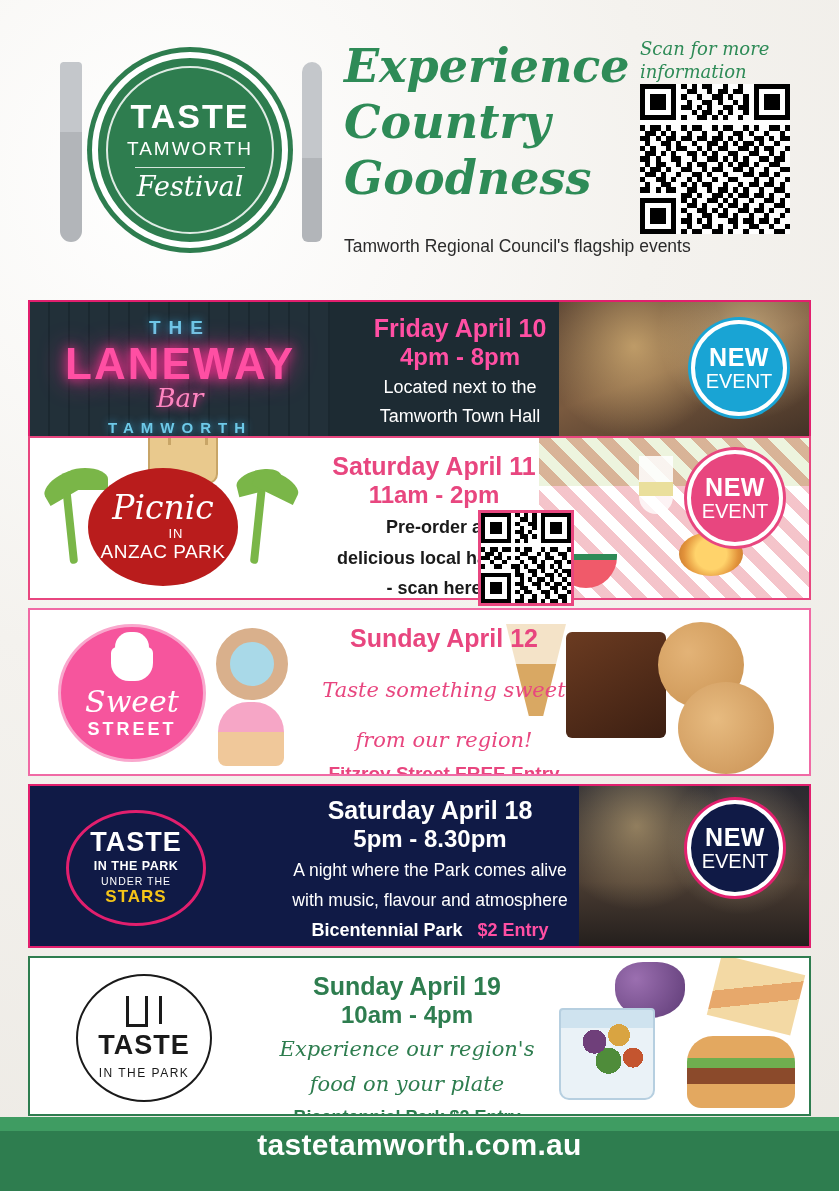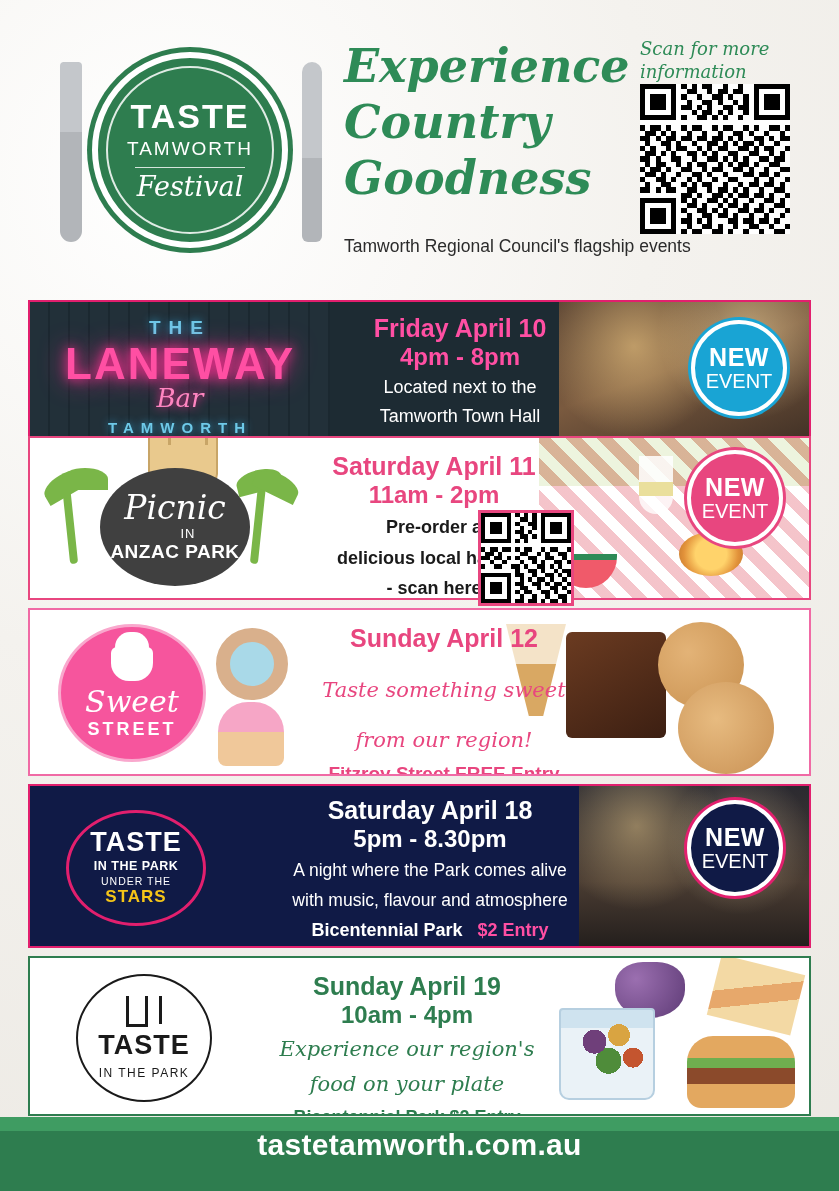--- a/index.html
+++ b/index.html
@@ -116,28 +116,28 @@
   .p1 .evt-title { color: #ff4fa3; font-size: 25px; }
   .p1 .evt-time { color: #ff4fa3; font-size: 24px; }
   .p1 .evt-desc { color: #fff; font-size: 18px; margin-top: 6px; }
   .p1 .evt-entry { color: #ff4fa3; font-size: 19px; margin-top: 8px; }
 
   
   .picnic-art { position: absolute; left: 10px; top: 0; width: 250px; height: 160px; }
   .palm-trunk { position: absolute; width: 8px; height: 80px; background: #7ab648; border-radius: 4px; }
   .palm-frond { position: absolute; width: 46px; height: 22px; background: #7ab648; border-radius: 50% 50% 0 0; }
   .picnic-circle {
-    position: absolute; left: 60px; top: 30px; width: 150px; height: 118px;
-    background: #404040; border-radius: 50%;
+    position: absolute; left: 48px; top: 30px; width: 150px; height: 118px;
+    background: #b91c1c; border-radius: 50%;
     display: flex; flex-direction: column; align-items: center; justify-content: center;
     color: #fff; text-align: right;
   }
   .pc-name { font-family: "DejaVu Serif", serif; font-style: italic; font-size: 33px; line-height: 1; }
   .pc-in { font-size: 13px; letter-spacing: 1px; margin-top: 2px; padding-left: 26px; }
-  .pc-park { font-size: 19px; font-weight: bold; letter-spacing: .5px; }
+  .pc-park { font-size: 19px; font-weight: normal; letter-spacing: .5px; }
   .basket { position: absolute; left: 108px; top: -2px; width: 70px; height: 48px;
     background: #e9c98d; border-radius: 0 0 10px 10px; border: 2px solid #c8a567; }
   .basket::before { content: ""; position: absolute; left: 18px; top: -18px; width: 34px; height: 22px;
     border: 3px solid #c8a567; border-bottom: none; border-radius: 18px 18px 0 0; }
   .p2 .text { position: absolute; left: 264px; top: 14px; width: 280px; text-align: center; }
   .p2 .evt-title { color: #e8467f; font-size: 25px; }
   .p2 .evt-time { color: #e8467f; font-size: 24px; }
   .p2 .evt-desc { color: #1a1a1a; font-size: 18px; font-weight: bold; margin-top: 8px; }
   .qr-picnic { left: 478px; top: 510px; width: 96px; height: 96px; border: 3px solid #e8467f; }
   .picnic-photo { position: absolute; right: 0; top: 0; width: 270px; height: 160px;

